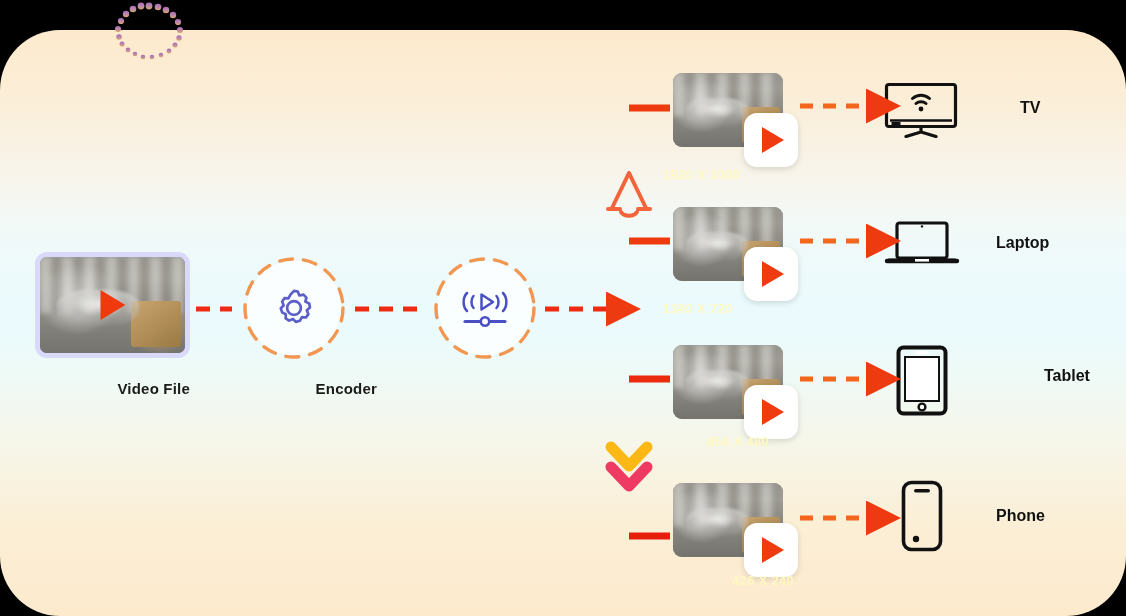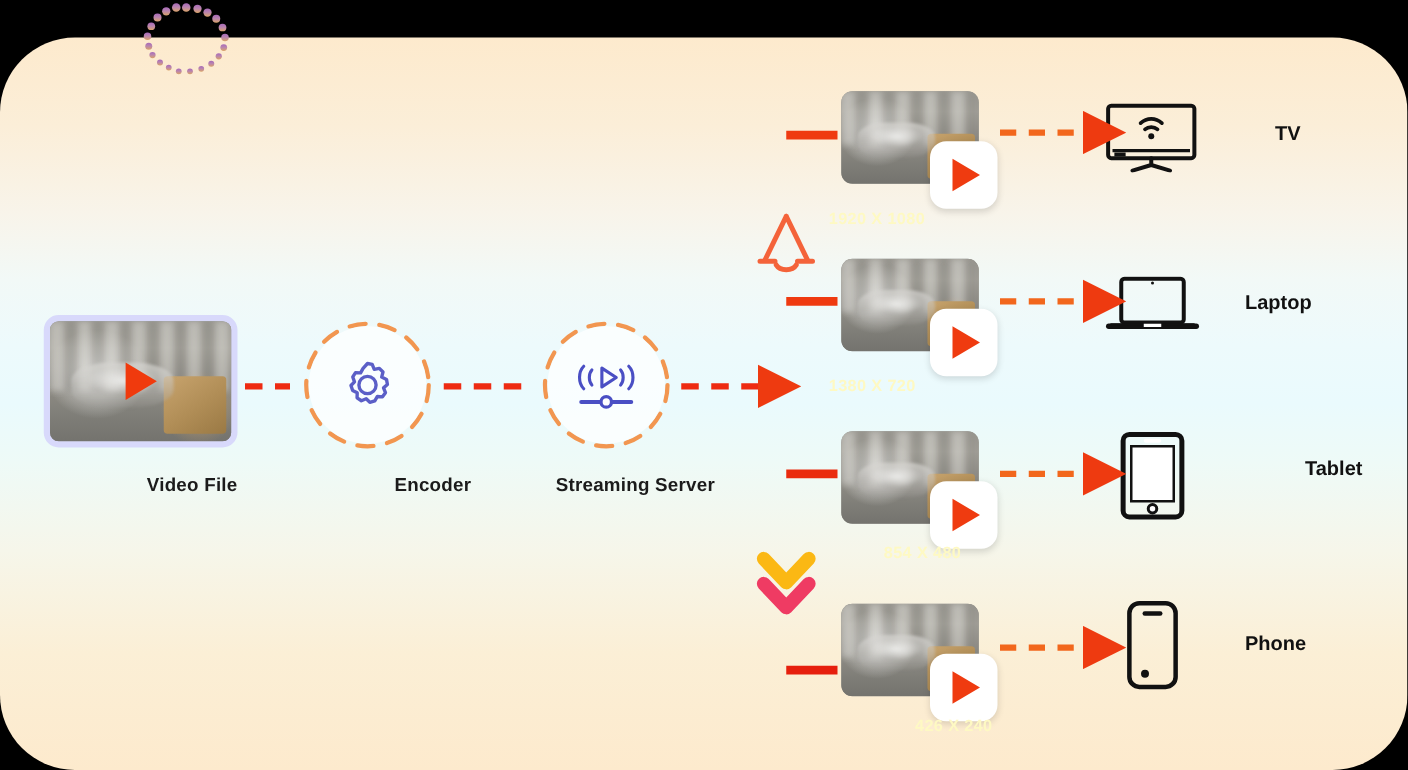--- a/index.html
+++ b/index.html
@@ -283,21 +283,20 @@
         <path d="M11 8 C6.5 12.5 6.5 21.5 11 26"></path>
         <path d="M17.5 11 C14.8 14 14.8 20 17.5 23"></path>
         <path d="M47 8 C51.5 12.5 51.5 21.5 47 26"></path>
         <path d="M40.5 11 C43.2 14 43.2 20 40.5 23"></path>
         <path d="M25.5 9.5 L25.5 24.5 L37 17 Z" stroke-linejoin="round"></path>
         <line x1="9" y1="36.5" x2="49" y2="36.5" stroke-width="3.2"></line>
         <circle cx="29" cy="36.5" r="4.2" fill="#ffffff" stroke-width="2.6"></circle>
       </svg>
     </div>
   </div>
-  <div class="node-label" style="left:400px; top:380px; width:172px;">Streaming Server</div>
 
   <div class="stream-thumb" style="left:673px; top:73px;">
     <div class="thumb-art">
       <div class="thumb-box"></div>
     </div>
   </div>
   <div class="play-badge" style="left:744px; top:113px;">
     <span class="tri"></span>
   </div>
   <div class="res-label" style="left:663px; top:167px;">1920 X 1080</div>

